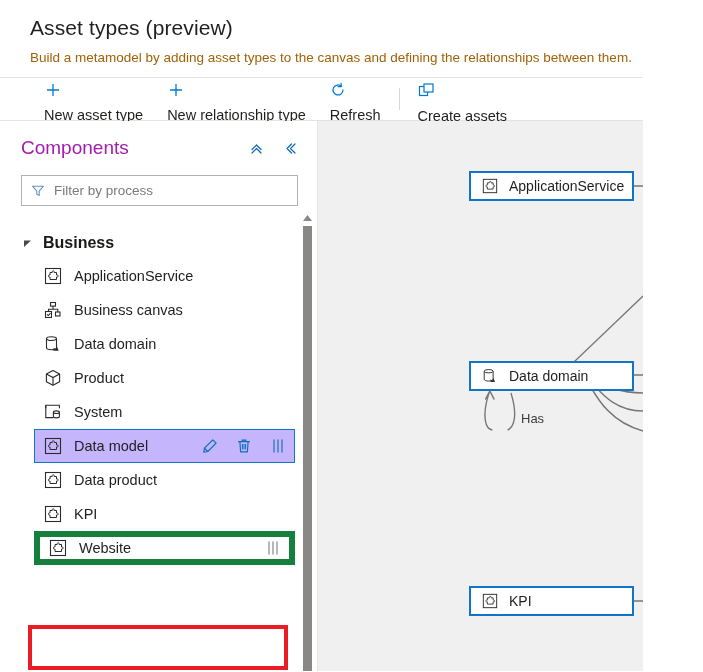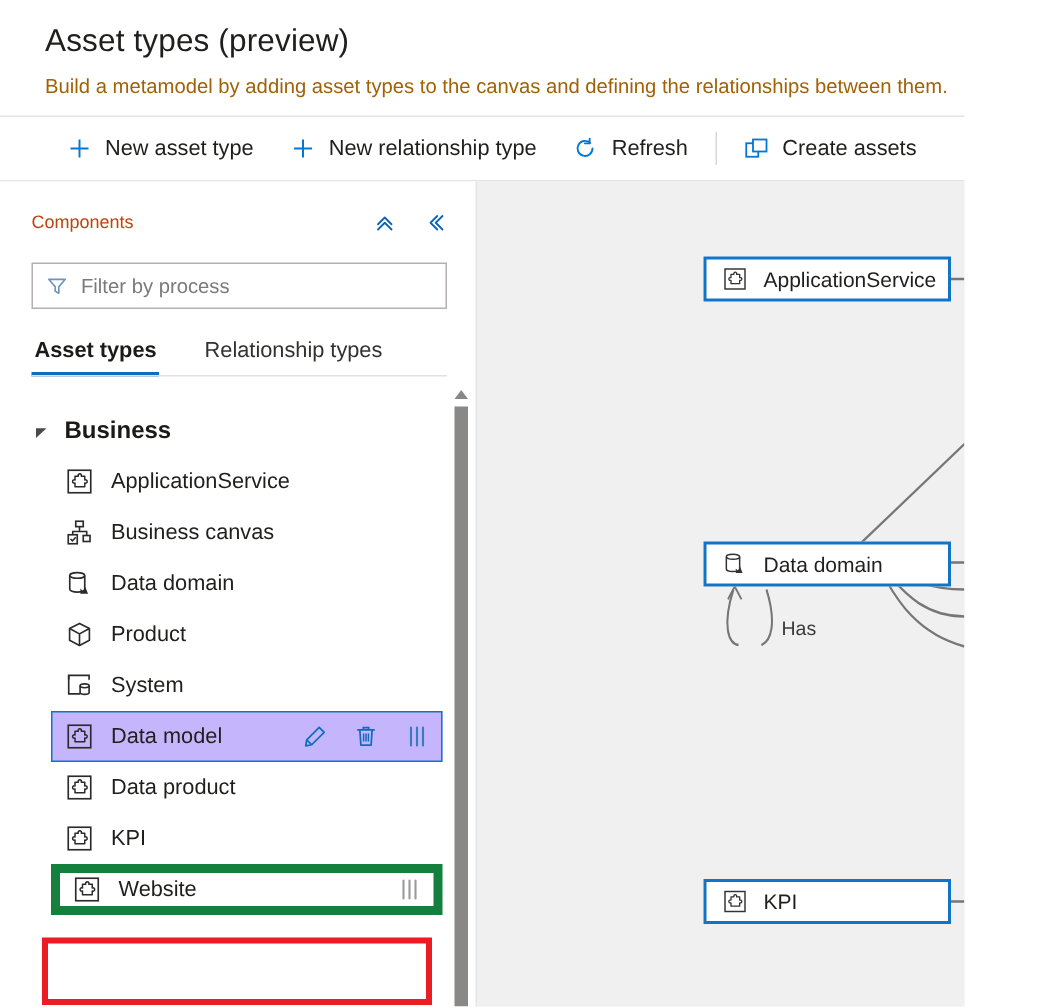--- a/index.html
+++ b/index.html
@@ -23,42 +23,43 @@
     white-space: nowrap;
   }
 
   
   .commandbar {
     height: 44px; display:flex; align-items:center;
     border-top:1px solid #e3e3e3; border-bottom:1px solid #e3e3e3;
     padding-left: 32px; background:#fff; gap:0;
   }
   .cmd {
-    display:flex; align-items:center; gap:9px;
+    display:flex; gap:9px;
     height:34px; padding: 0 12px; cursor:pointer;
     font-size:14.5px; color:#201f1e; white-space:nowrap;
     background:transparent; border:none;
     font-family:"Liberation Sans", sans-serif;
+    flex-direction:column;
   }
   .cmd .ic { display:inline-flex; align-items:center; justify-content:center; width:17px; height:17px; color:#0078d4; }
   .cmd-sep { width:1px; height:22px; background:#d8d8d8; margin: 0 6px; }
 
   
   .body-split { display:flex; height: calc(672px - 122px); }
 
   
   .sidebar {
     width: 318px; background:#fff; position:relative;
     border-right: 1px solid #e5e5e5;
     display:flex; flex-direction:column;
   }
   .components-header {
     display:flex; align-items:center; padding: 14px 14px 2px 21px;
   }
-  .components-title { font-size:12px; font-weight:400; color:#c2410c; flex:1; line-height:26px; }
+  .components-title { font-size:19px; font-weight:400; color:#a21caf; flex:1; line-height:26px; }
   .hdr-btn {
     width:26px; height:26px; display:flex; align-items:center; justify-content:center;
     cursor:pointer; color:#0b64b5;
   }
 
   .filter-wrap { padding: 12px 19px 0 21px; }
   .filter-box {
     height:31px; border:1px solid #b3b0ad; background:#fff;
     display:flex; align-items:center; padding: 0 9px; gap:9px;
   }
@@ -222,25 +223,20 @@
         <div class="filter-box">
           <span class="ic">
             <svg width="14" height="14" viewBox="0 0 14 14">
               <path d="M1.5 2.2h11l-4.3 5v4.3l-2.4-1.4V7.2z" stroke="#6a93c0" stroke-width="1.1" fill="none" stroke-linejoin="round"></path>
             </svg>
           </span>
           <span class="filter-ph">Filter by process</span>
         </div>
       </div>
 
-      <div class="tabs">
-        <div class="tab active">Asset types</div>
-        <div class="tab">Relationship types</div>
-        <div class="tabs-underline"></div>
-      </div>
 
       <div class="tree-scroll">
 
         <div class="group-row">
           <span class="group-caret">
             <svg width="9" height="9" viewBox="0 0 9 9">
                 <path d="M1 1.5h7L1 8z" fill="#4a4a4a"></path>
               </svg>
           </span>
           <span class="group-label">Business</span>

